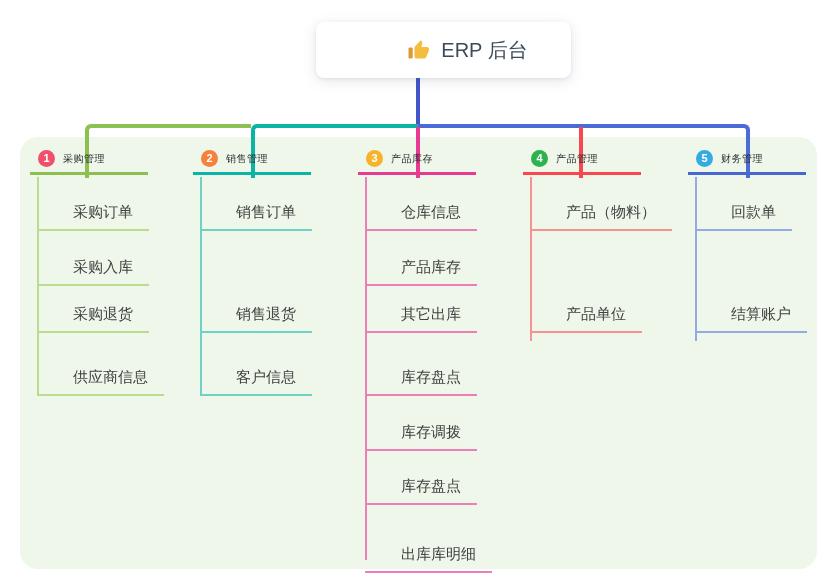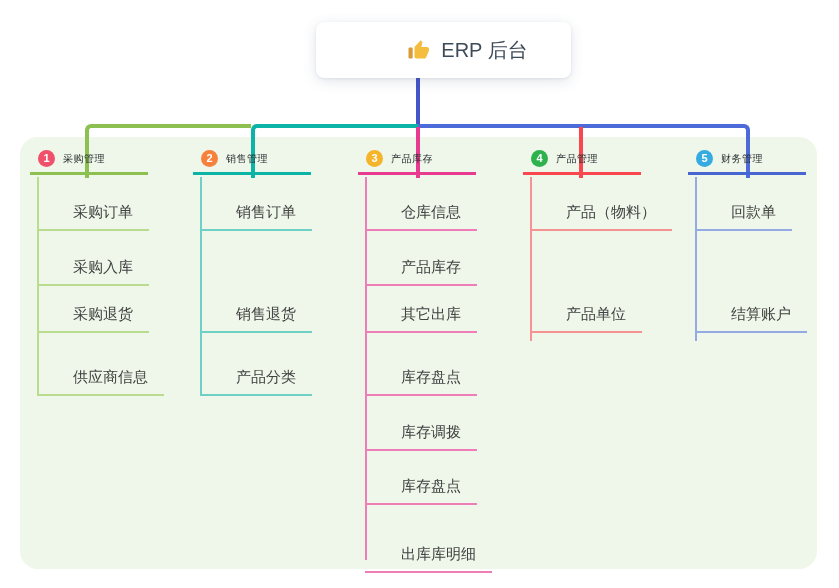--- a/index.html
+++ b/index.html
@@ -101,21 +101,21 @@
   </div>
 
   <div class="branch b2" style="--c: #0cb4a6; --lc: #6fd0c6; --badge: #f5813c;">
     <div class="branch-header">
       <span class="badge">2</span>
       <span class="branch-label">销售管理</span>
     </div>
     <div class="vline vl-4"></div>
     <div class="child r1">销售订单</div>
     <div class="child r3">销售退货</div>
-    <div class="child r4">产品分类</div>
+    <div class="child r4">客户信息</div>
   </div>
 
   <div class="branch b3" style="--c: #e93a91; --lc: #ef7db8; --badge: #f6b42a;">
     <div class="branch-header">
       <span class="badge">3</span>
       <span class="branch-label">产品库存</span>
     </div>
     <div class="vline vl-7"></div>
     <div class="child r1">仓库信息</div>
     <div class="child r2">产品库存</div>

